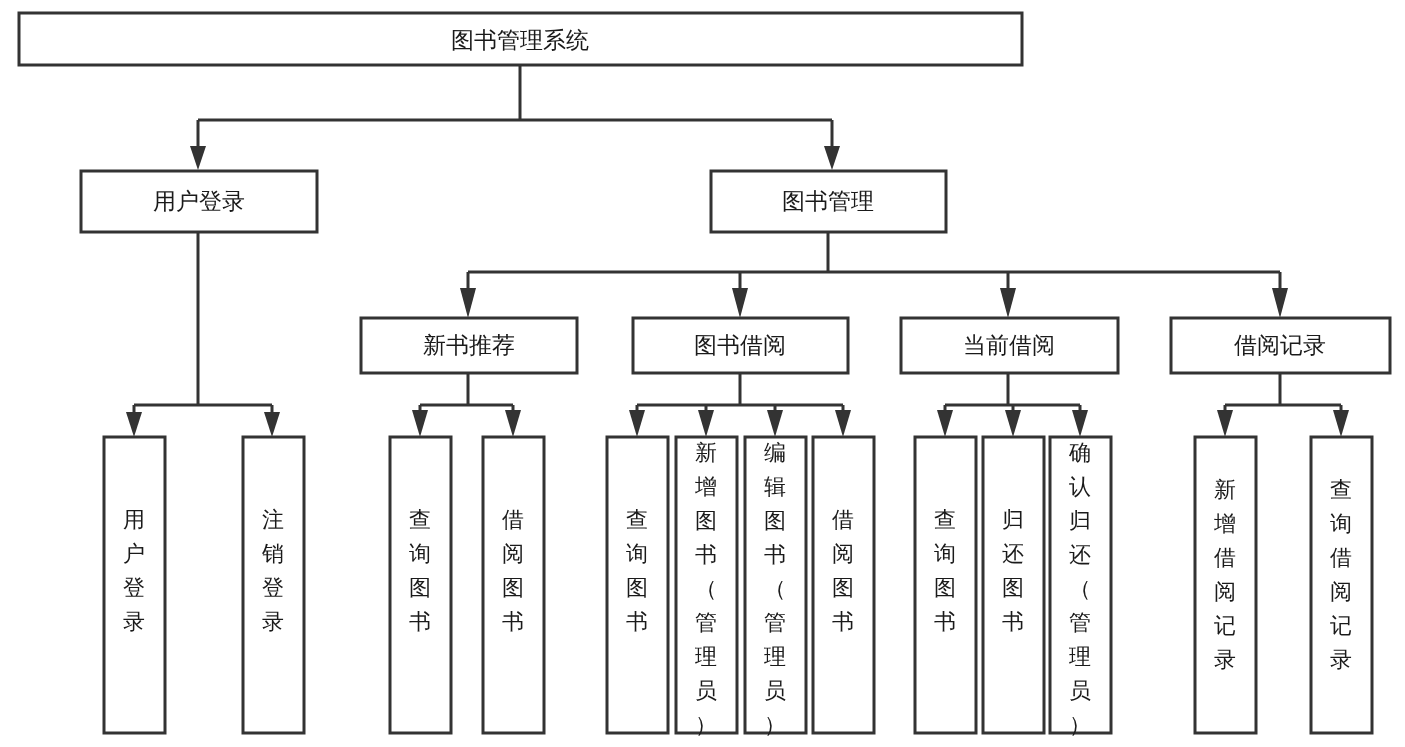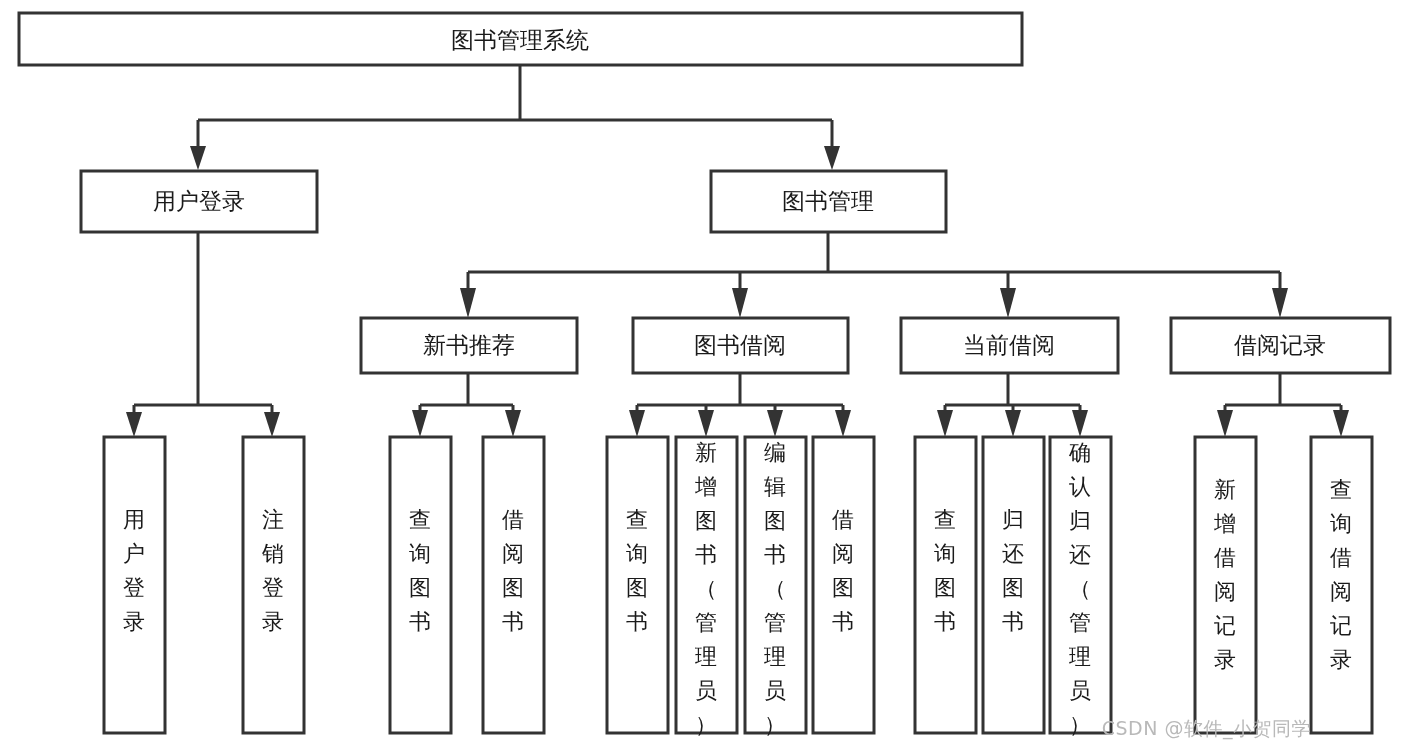--- a/index.html
+++ b/index.html
@@ -228,14 +228,13 @@
       <rect class="node-box" x="1195" y="437" width="61" height="296"></rect>
       <text class="node-label-v" x="1225" y="497"><tspan x="1225" y="497">新</tspan><tspan x="1225" y="531">增</tspan><tspan x="1225" y="565">借</tspan><tspan x="1225" y="599">阅</tspan><tspan x="1225" y="633">记</tspan><tspan x="1225" y="667">录</tspan></text>
     </g>
     <g>
       <rect class="node-box" x="1311" y="437" width="61" height="296"></rect>
       <text class="node-label-v" x="1341" y="497"><tspan x="1341" y="497">查</tspan><tspan x="1341" y="531">询</tspan><tspan x="1341" y="565">借</tspan><tspan x="1341" y="599">阅</tspan><tspan x="1341" y="633">记</tspan><tspan x="1341" y="667">录</tspan></text>
     </g>
 
   </svg>
 
-  <div class="watermark">CSDN @软件_小贺同学</div>
 </div>
 
 </body></html>

